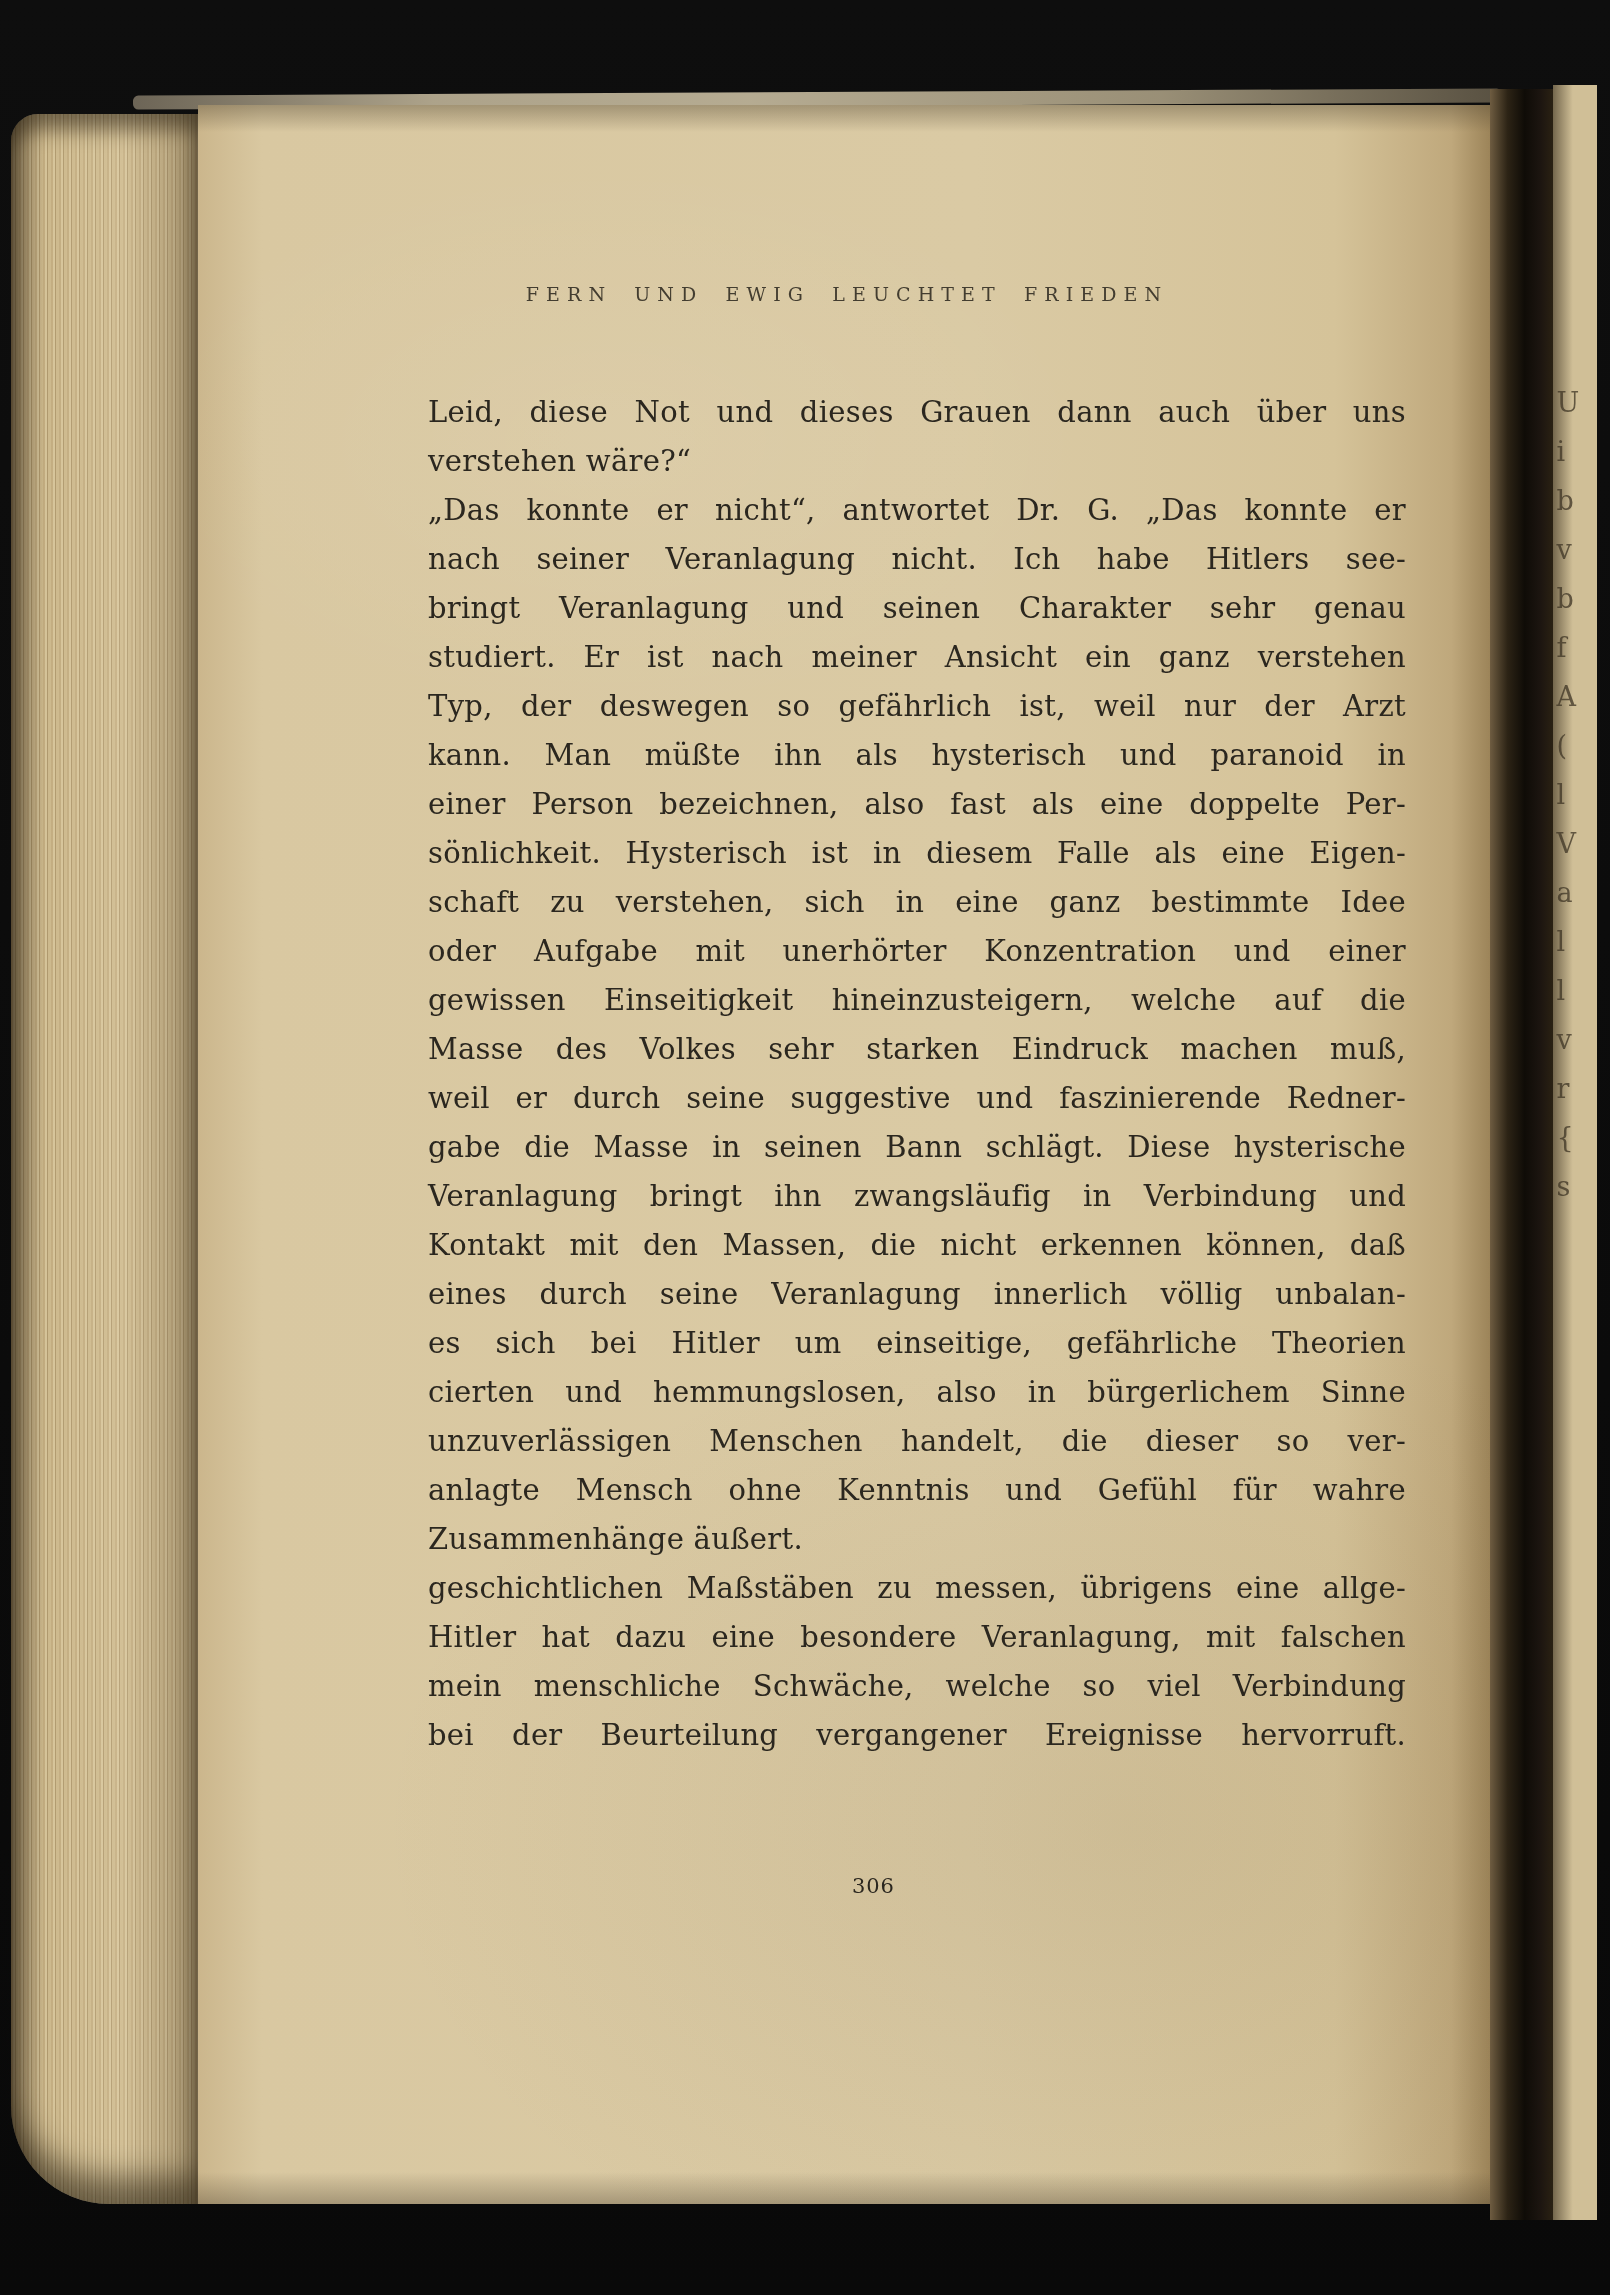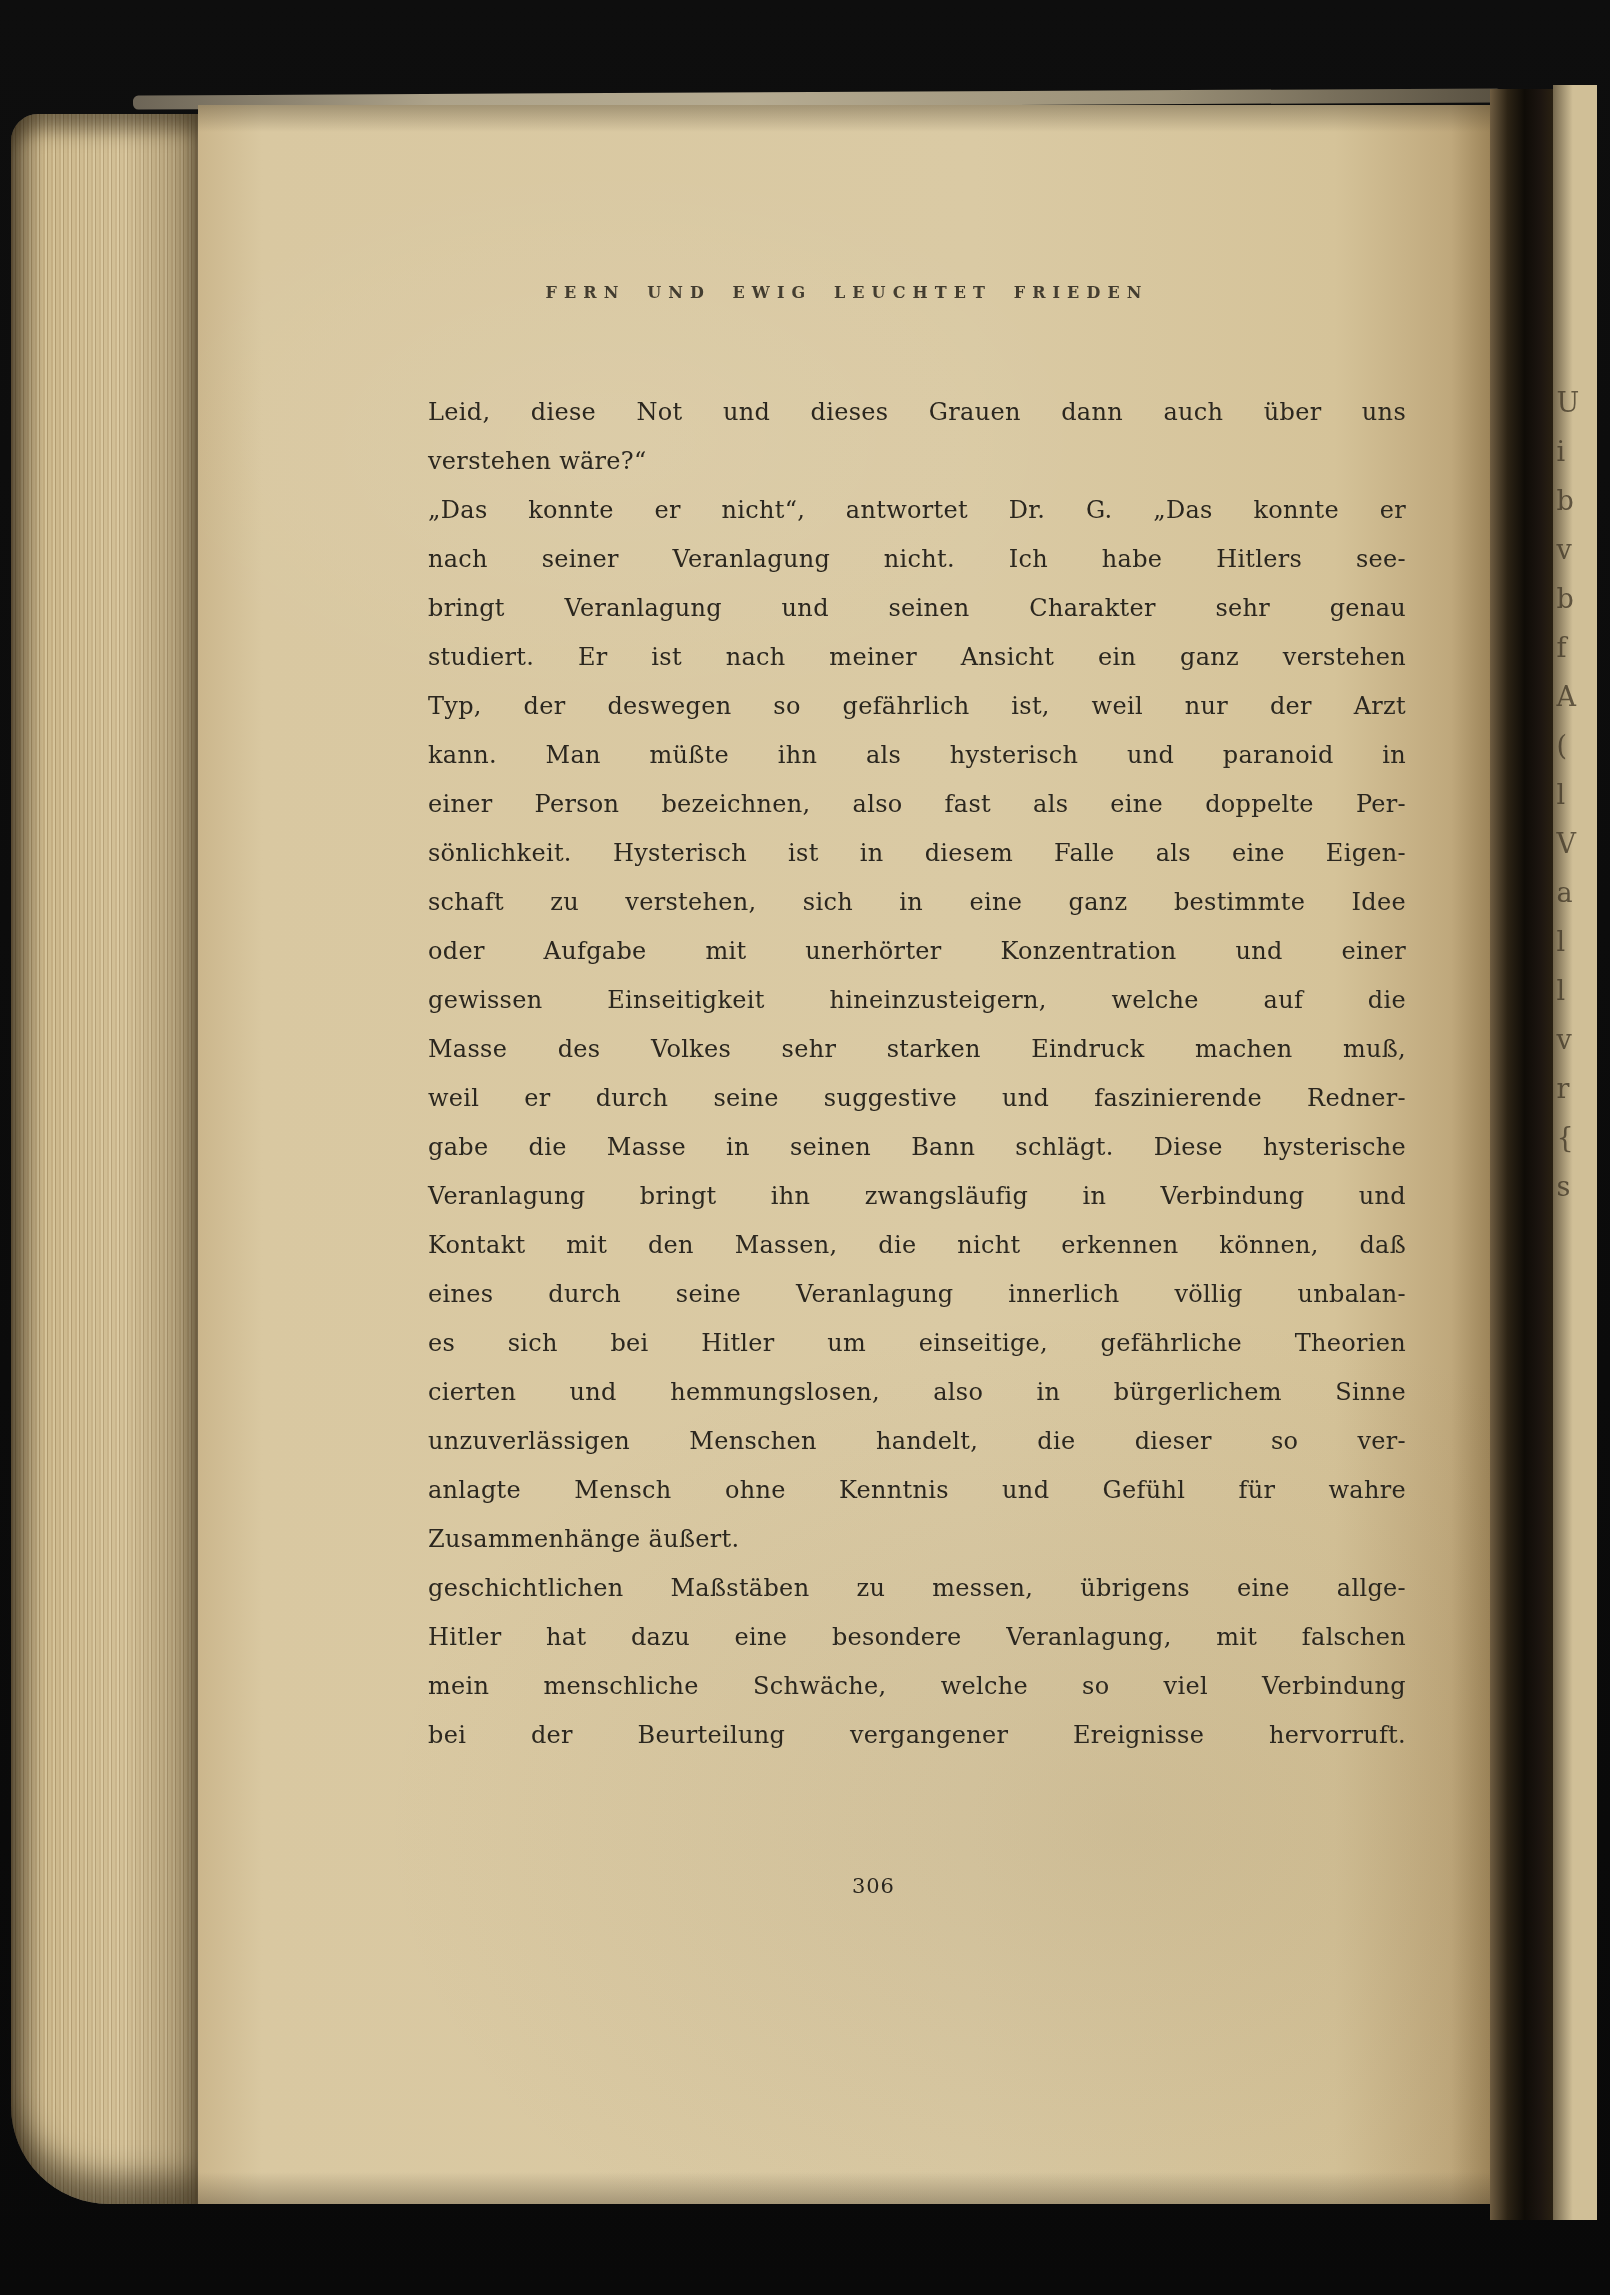--- a/index.html
+++ b/index.html
@@ -76,37 +76,37 @@
     height: 32px;
     background: linear-gradient(0deg, rgba(70,58,40,0.35), rgba(70,58,40,0));
   }
 
   .running-header {
     position: absolute;
     top: 178px;
     left: 160px;
     width: 978px;
     text-align: center;
-    font-size: 16px;
-    font-weight: 700;
+    font-size: 19px;
+    font-weight: 400;
     letter-spacing: 7.1px;
     color: #433d30;
     word-spacing: 9px;
   }
 
   .text-block {
     position: absolute;
     top: 283px;
     left: 230px;
     width: 978px;
   }
   .line {
     height: 49px;
     line-height: 49px;
-    font-size: 24px;
+    font-size: 29px;
     letter-spacing: 0.3px;
     text-align: justify;
     text-align-last: justify;
     white-space: normal;
     color: #2b271f;
   }
   .line.end {
     text-align: left;
     text-align-last: left;
   }

